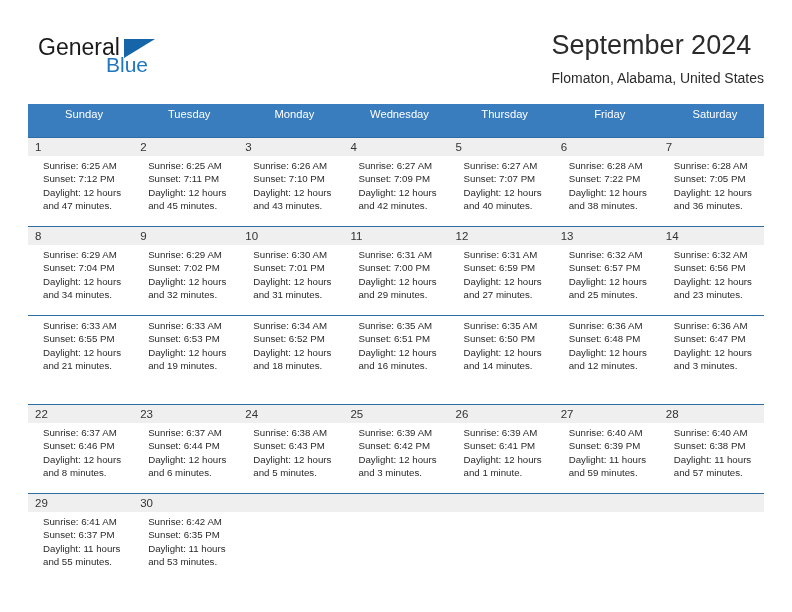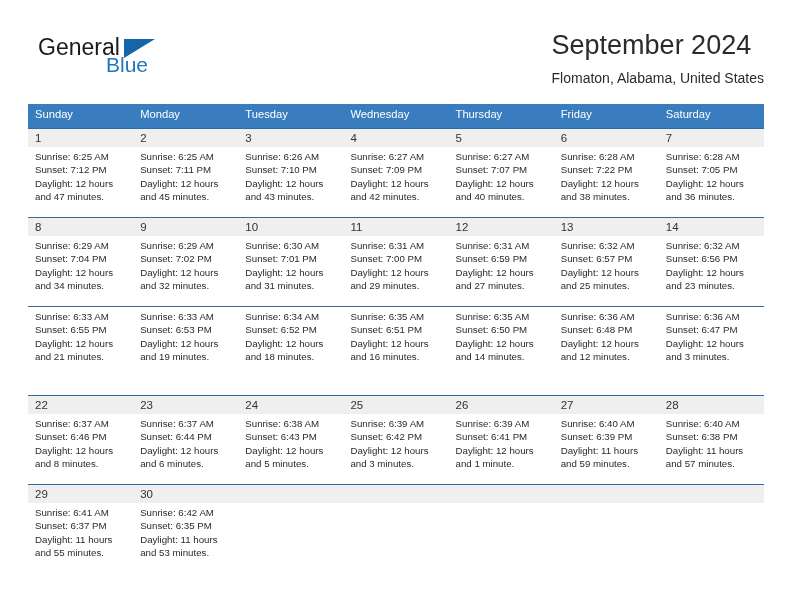--- a/index.html
+++ b/index.html
@@ -92,21 +92,22 @@
   .calendar {
     position: absolute;
     left: 28px;
     top: 104px;
     width: 736px;
   }
   .dow-row {
     display: flex;
     width: 100%;
     background: #3a7dbf;
-    height: 24px;
+    height: 33px;
+    text-align: center;
   }
   .dow {
     flex: 1 1 0;
     box-sizing: border-box;
     padding-left: 7px;
     font-size: 11.2px;
     line-height: 21px;
     color: #ffffff;
     font-weight: 400;
     white-space: nowrap;
@@ -136,20 +137,21 @@
     padding-left: 7px;
     font-size: 11.5px;
     line-height: 18px;
     color: #333333;
     white-space: nowrap;
   }
   .week-body {
     display: flex;
     width: 100%;
     height: 69px;
+    margin-left: 8px;
   }
   .cell {
     flex: 1 1 0;
     box-sizing: border-box;
     padding: 3px 4px 0 7px;
   }
   .cell-line {
     font-size: 9.7px;
     line-height: 13.3px;
     color: #2a2a2a;
@@ -174,22 +176,22 @@
       <div class="cal-title">September 2024</div>
       <div class="cal-subtitle">Flomaton, Alabama, United States</div>
     </div>
 
   </div>
 
   <div class="calendar">
 
     <div class="dow-row">
       <div class="dow">Sunday</div>
+      <div class="dow">Tuesday</div>
       <div class="dow">Monday</div>
-      <div class="dow">Tuesday</div>
       <div class="dow">Wednesday</div>
       <div class="dow">Thursday</div>
       <div class="dow">Friday</div>
       <div class="dow">Saturday</div>
     </div>
 
     <div class="week">
       <div class="week-numbers">
         <div class="daynum">1</div>
         <div class="daynum">2</div>

